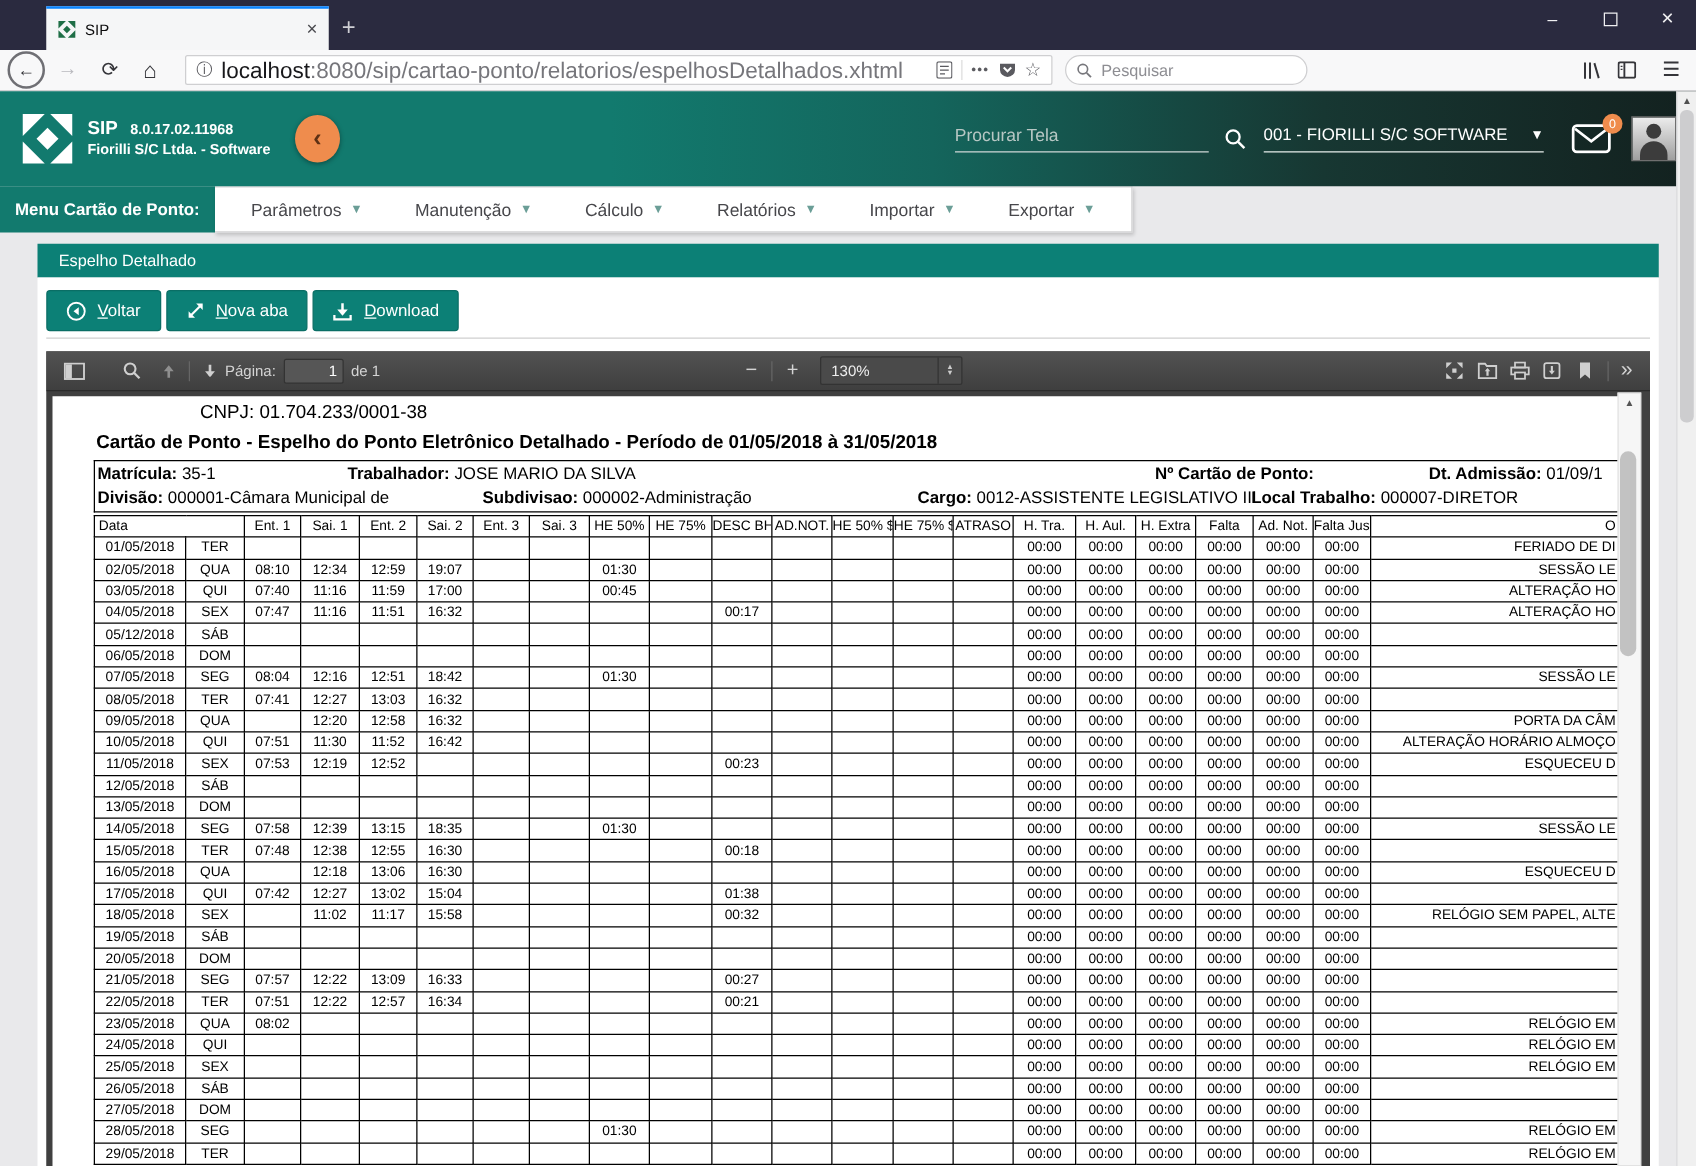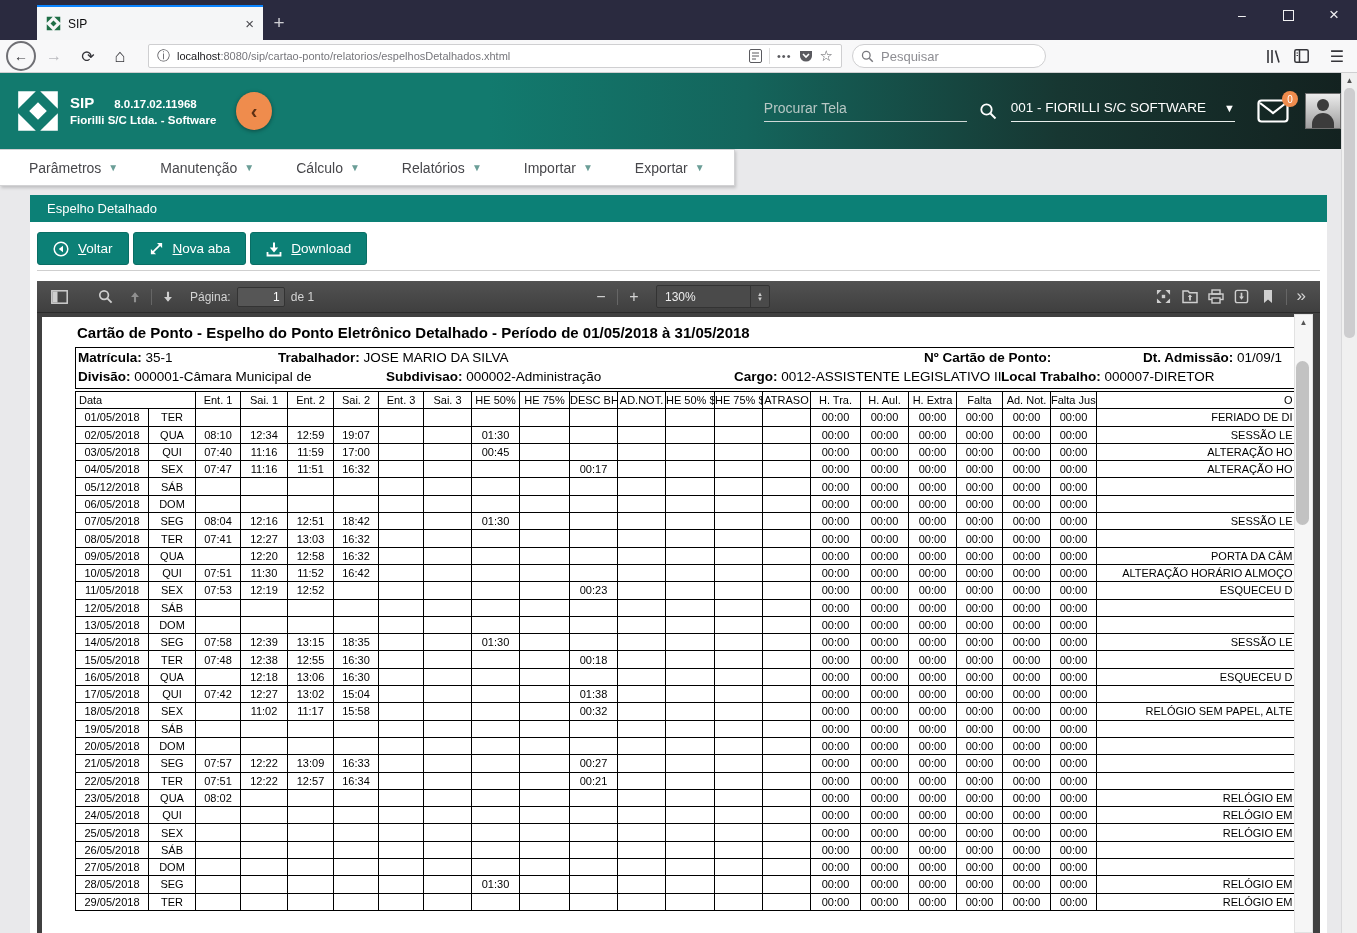--- a/index.html
+++ b/index.html
@@ -17,35 +17,35 @@
   .winbtn{width:46px;height:30px;display:flex;align-items:center;justify-content:center;color:#f0f0f2;font-size:14px}
   .maxbox{width:9px;height:9px;border:1px solid #f0f0f2;display:inline-block}
   
   .navbar{height:32px;background:#f8f8f9;border-bottom:1px solid #cfcfd1;display:flex;align-items:center;padding:0 6px}
   .nav-ico{width:28px;height:28px;display:flex;align-items:center;justify-content:center;font-size:16px;color:#35353a}
   .back-circle{width:26px;height:26px;border:2px solid #6f6f74;border-radius:50%;display:flex;align-items:center;justify-content:center;font-size:14px;color:#35353a;margin-right:4px}
   .fwd{color:#b9b9be}
   .urlbar{width:694px;height:24px;background:#fff;border:1px solid #cfcfd1;border-radius:2px;
           display:flex;align-items:center;padding:0 8px;margin-left:14px;gap:7px;box-sizing:border-box}
   .info-ico{color:#5a5a5f;font-size:13px}
-  .url{flex:1;font-size:11px;color:#76767b;white-space:nowrap;overflow:hidden}
+  .url{flex:1;font-size:18px;color:#76767b;white-space:nowrap;overflow:hidden}
   .url .host{color:#18181b}
   .pa-sep{width:1px;height:16px;background:#ddd}
   .dots{color:#5a5a5f;font-size:11px;letter-spacing:1px}
   .star{color:#5a5a5f;font-size:15px}
   .searchbar{width:194px;height:24px;background:#fff;border:1px solid #cfcfd1;border-radius:12px;
              display:flex;align-items:center;padding:0 8px;gap:7px;margin-left:10px;box-sizing:border-box}
   .search-ph{color:#8d8d92;font-size:13px}
   .toolico{color:#35353a;display:flex;align-items:center;justify-content:center;width:28px;height:28px;font-size:15px}
   
   .appheader{height:76px;display:flex;align-items:center;padding:0 16px;position:relative;
      background:linear-gradient(90deg,#127a6e 0%,#127a6e 36%,#14655c 55%,#173732 78%,#13211f 100%)}
   .logotext{margin-left:10px;color:#fff;line-height:1.25}
   .logotext .l1{font-size:15px;font-weight:bold}
-  .logotext .ver{font-size:11.5px;font-weight:bold;margin-left:20px}
+  .logotext .ver{font-size:11.5px;font-weight:bold;margin-left:10px}
   .logotext .l2{font-size:11.5px;font-weight:bold}
   .collapse{position:absolute;left:236px;top:19px;width:36px;height:38px;border-radius:50%;
             background:#ef8c4d;box-shadow:0 1px 4px rgba(0,0,0,.4);display:flex;align-items:center;justify-content:center;
             color:#5d3014;font-size:20px;font-weight:bold}
   .hspacer{flex:1}
   .procurar{width:203px;border-bottom:1px solid #cfd8d7;color:#b7c7c4;font-size:14px;padding-bottom:5px}
   .hdr-mag{margin:0 14px 0 12px}
   .company{display:flex;align-items:center;gap:18px;color:#fff;font-size:13.5px;border-bottom:1px solid #e8eeec;padding-bottom:6px}
   .company .chev{font-size:11px}
   .mail{position:relative;margin:0 16px 0 22px}
@@ -224,20 +224,21 @@
       </svg>
     <span class="badge">0</span>
   </div>
   <div class="avatar">
     <span class="head"></span>
     <span class="bodyp"></span>
   </div>
 </div>
 
 <div class="menubar">
+  <div class="menu-label">Menu Cartão de Ponto:</div>
   <div class="menu-items" id="menu-items">
       <div class="menu-item">
         <span>Parâmetros</span>
         <span class="chev">▼</span>
       </div>
       <div class="menu-item">
         <span>Manutenção</span>
         <span class="chev">▼</span>
       </div>
       <div class="menu-item">
@@ -314,21 +315,21 @@
             <path d="M3.5 8 L8 2.5 L12.5 8 Z" fill="#8f8f8f"></path>
           </svg>
       </span>
       <span class="pt-sep"></span>
       <span class="pt-ico">
         <svg width="14" height="14" viewBox="0 0 16 16">
             <line x1="8" y1="2" x2="8" y2="12" stroke="#cfcfcf" stroke-width="2.4"></line>
             <path d="M3.5 8 L8 13.5 L12.5 8 Z" fill="#cfcfcf"></path>
           </svg>
       </span>
-      <span style="margin-left:10px">Página:</span>
+      <span style="margin-left:0">Página:</span>
       <span class="pageinput">1</span>
       <span>de 1</span>
       <div class="zoomgrp">
         <span class="pt-ico" style="font-size:16px">−</span>
         <span class="pt-sep"></span>
         <span class="pt-ico" style="font-size:16px">+</span>
         <span class="zoombox">
           <span class="zval">130%</span>
           <span class="zarr">
               <span>▲</span>
@@ -372,20 +373,21 @@
               <path d="M2 1 H10 V14 L6 10.5 L2 14 Z" fill="#cfcfcf"></path>
             </svg>
         </span>
         <span class="pt-sep"></span>
         <span class="pt-more">»</span>
       </div>
     </div>
 
     <div class="pdf-body">
       <div class="pdf-page">
+        <div class="cnpj">CNPJ: 01.704.233/0001-38</div>
         <div class="rtitle">Cartão de Ponto - Espelho do Ponto Eletrônico Detalhado - Período de 01/05/2018 à 31/05/2018</div>
         <div class="infobox">
           <span class="iw" style="left:2px;top:2px"><b>Matrícula:</b> <span>35-1</span></span>
           <span class="iw" style="left:202px;top:2px"><b>Trabalhador:</b> <span>JOSE MARIO DA SILVA</span></span>
           <span class="iw" style="left:848px;top:2px"><b>Nº Cartão de Ponto:</b> <span></span></span>
           <span class="iw" style="left:1067px;top:2px"><b>Dt. Admissão:</b> <span>01/09/1</span></span>
           <span class="iw" style="left:2px;top:21px"><b>Divisão:</b> <span>000001-Câmara Municipal de</span></span>
           <span class="iw" style="left:310px;top:21px"><b>Subdivisao:</b> <span>000002-Administração</span></span>
           <span class="iw" style="left:658px;top:21px"><b>Cargo:</b> <span>0012-ASSISTENTE LEGISLATIVO III</span></span>
           <span class="iw" style="left:925px;top:21px"><b>Local Trabalho:</b> <span>000007-DIRETOR</span></span>

